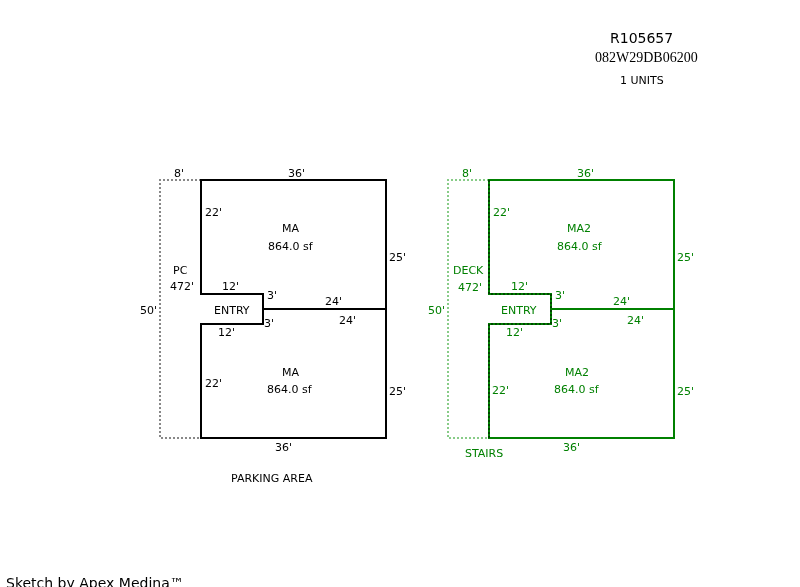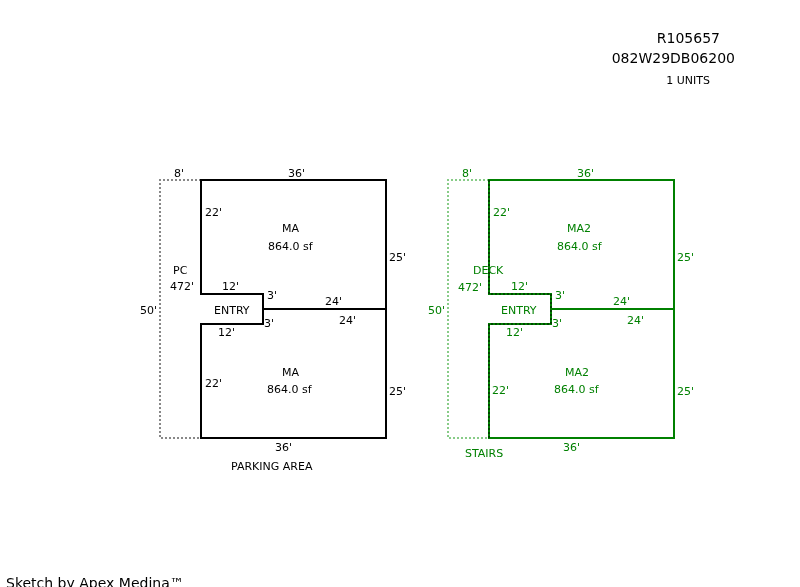--- a/index.html
+++ b/index.html
@@ -1,29 +1,29 @@
 <!DOCTYPE html>
 <html><head>
 <meta charset="utf-8">
 <style>
   html, body { margin:0; padding:0; background:#ffffff; }
   body { width:800px; height:587px; position:relative; overflow:hidden;
          font-family:"DejaVu Sans", "Liberation Sans", sans-serif; }
   .t { position:absolute; font-size:11px; line-height:13px; white-space:nowrap; }
   .blk { color:#000000; }
   .grn { color:#008000; }
-  .hdr { position:absolute; color:#000; white-space:nowrap; text-align:right; }
+  .hdr { position:absolute; color:#000; white-space:nowrap; text-align:left; }
   svg { position:absolute; left:0; top:0; }
   .footer { position:absolute; left:6px; top:575px; font-size:14px; color:#000; }
 </style>
 </head>
 <body>
 
 <div class="hdr" style="left:610px; top:30px; width:110px; font-size:14px;">R105657</div>
-<div class="hdr" style="left:595px; top:50px; width:140px; font-size:14px;">082W29DB06200</div>
+<div class="hdr" style="left:595px; top:50px; width:140px; font-size:14px;font-family:Liberation Serif, serif;">082W29DB06200</div>
 <div class="hdr" style="left:620px; top:74px; width:90px; font-size:11px;">1 UNITS</div>
 
 <svg width="800" height="587">
 
   <g>
     <path d="M201,180 L160,180 L160,438 L201,438" fill="none" stroke="#888888" stroke-width="2" stroke-dasharray="2,2"></path>
     <path d="M201,180 L386,180 L386,438 L201,438 L201,324 L263,324 L263,294 L201,294 Z" fill="none" stroke="#000000" stroke-width="2"></path>
     <path d="M263,309 L386,309" fill="none" stroke="#000000" stroke-width="2"></path>
   </g>
 
@@ -49,29 +49,29 @@
 <div class="t blk" style="left:140px; top:304px;">50'</div>
 <div class="t blk" style="left:214px; top:304px;">ENTRY</div>
 <div class="t blk" style="left:264px; top:317px;">3'</div>
 <div class="t blk" style="left:339px; top:314px;">24'</div>
 <div class="t blk" style="left:218px; top:326px;">12'</div>
 <div class="t blk" style="left:282px; top:366px;">MA</div>
 <div class="t blk" style="left:267px; top:383px;">864.0 sf</div>
 <div class="t blk" style="left:205px; top:377px;">22'</div>
 <div class="t blk" style="left:389px; top:385px;">25'</div>
 <div class="t blk" style="left:275px; top:441px;">36'</div>
-<div class="t blk" style="left:231px; top:460px;">PARKING AREA</div>
+<div class="t blk" style="left:231px; top:472px;">PARKING AREA</div>
 
 <div class="t grn" style="left:462px; top:167px;">8'</div>
 <div class="t grn" style="left:577px; top:167px;">36'</div>
 <div class="t grn" style="left:493px; top:206px;">22'</div>
 <div class="t grn" style="left:567px; top:222px;">MA2</div>
 <div class="t grn" style="left:557px; top:240px;">864.0 sf</div>
 <div class="t grn" style="left:677px; top:251px;">25'</div>
-<div class="t grn" style="left:453px; top:264px;margin-left:20px;">DECK</div>
+<div class="t grn" style="left:453px; top:264px;">DECK</div>
 <div class="t grn" style="left:458px; top:281px;">472'</div>
 <div class="t grn" style="left:511px; top:280px;">12'</div>
 <div class="t grn" style="left:555px; top:289px;">3'</div>
 <div class="t grn" style="left:613px; top:295px;">24'</div>
 <div class="t grn" style="left:428px; top:304px;">50'</div>
 <div class="t grn" style="left:501px; top:304px;">ENTRY</div>
 <div class="t grn" style="left:552px; top:317px;">3'</div>
 <div class="t grn" style="left:627px; top:314px;">24'</div>
 <div class="t grn" style="left:506px; top:326px;">12'</div>
 <div class="t grn" style="left:565px; top:366px;">MA2</div>

